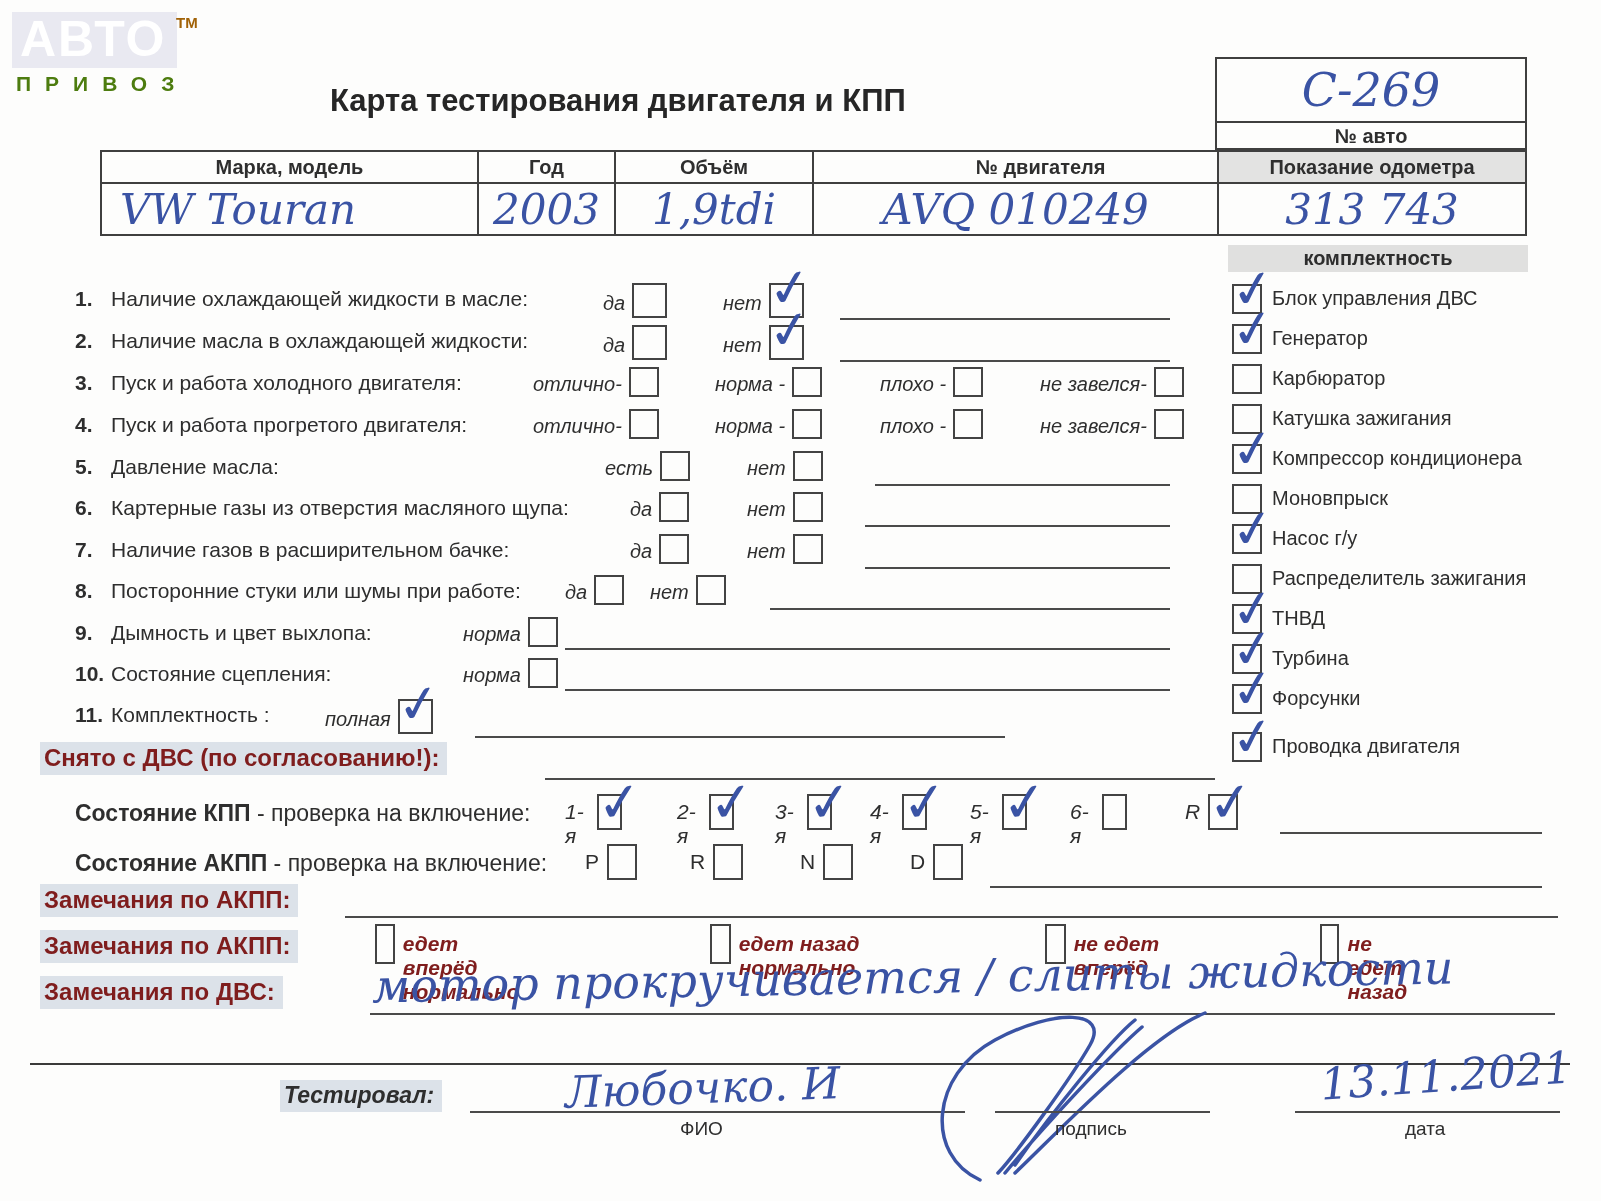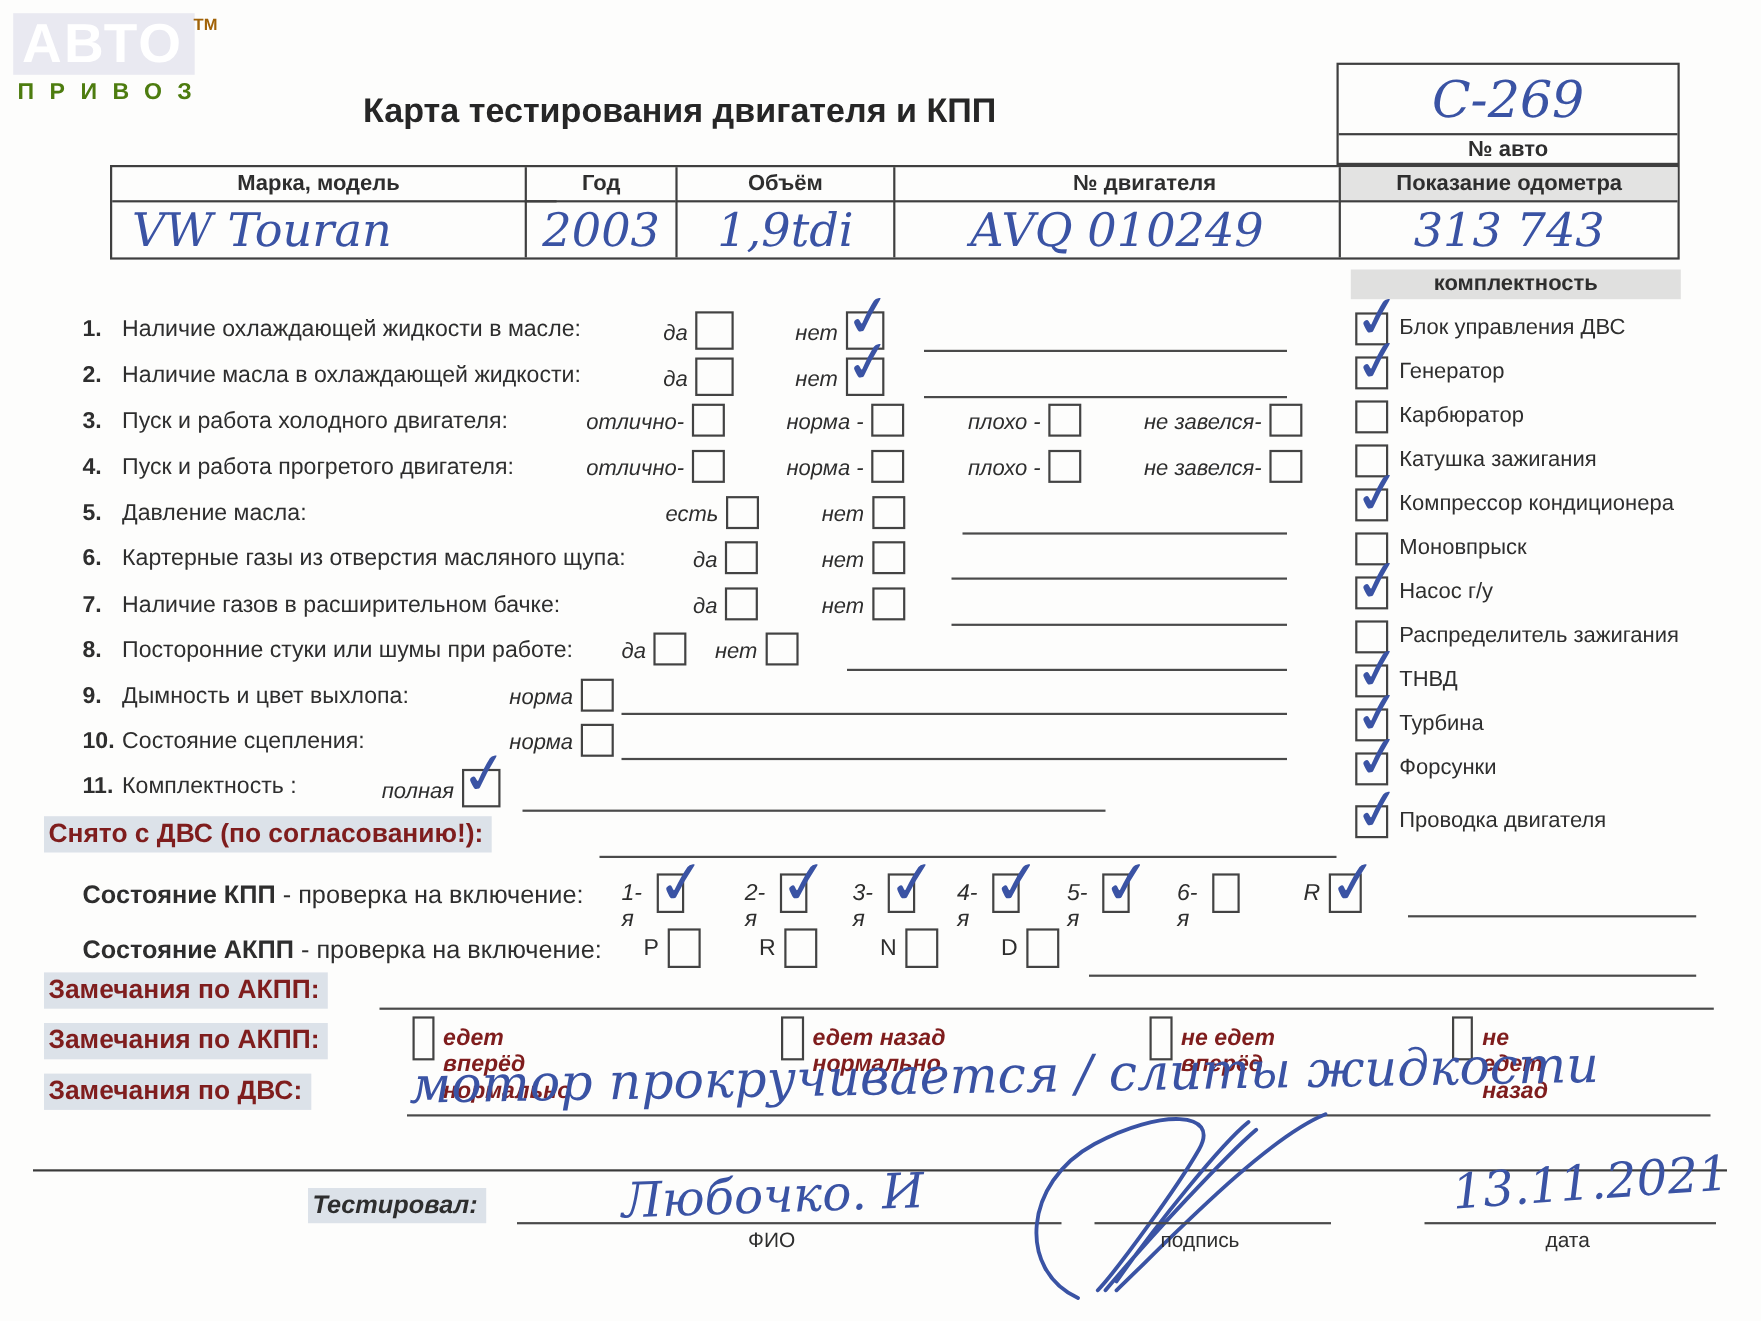--- a/index.html
+++ b/index.html
@@ -289,21 +289,21 @@
         <span class="olbl">норма</span>
         <span class="box"></span>
       </span>
     <span class="opt" style="left:490px;">
         <span class="line" style="position:static;display:inline-block;width:605px;height:31px;border-bottom:2px solid #4a4a4a;"></span>
       </span>
   </div>
 
   <div class="chrow" style="top:703px;">
     <span class="num">11.</span><span class="lbl">Комплектность :</span>
-    <span class="opt" style="left:250px;margin-left:22px;">
+    <span class="opt" style="left:250px;">
         <span class="olbl">полная</span>
         <span class="box big checked"></span>
       </span>
     <span class="line" style="left:400px;width:530px;top:33px;"></span>
   </div>
 
   <div class="sect" style="left:40px;top:742px;">
     <span class="hl">Снято с ДВС (по согласованию!):</span>
   </div>
   <span class="line" style="left:545px;width:670px;top:778px;"></span>

